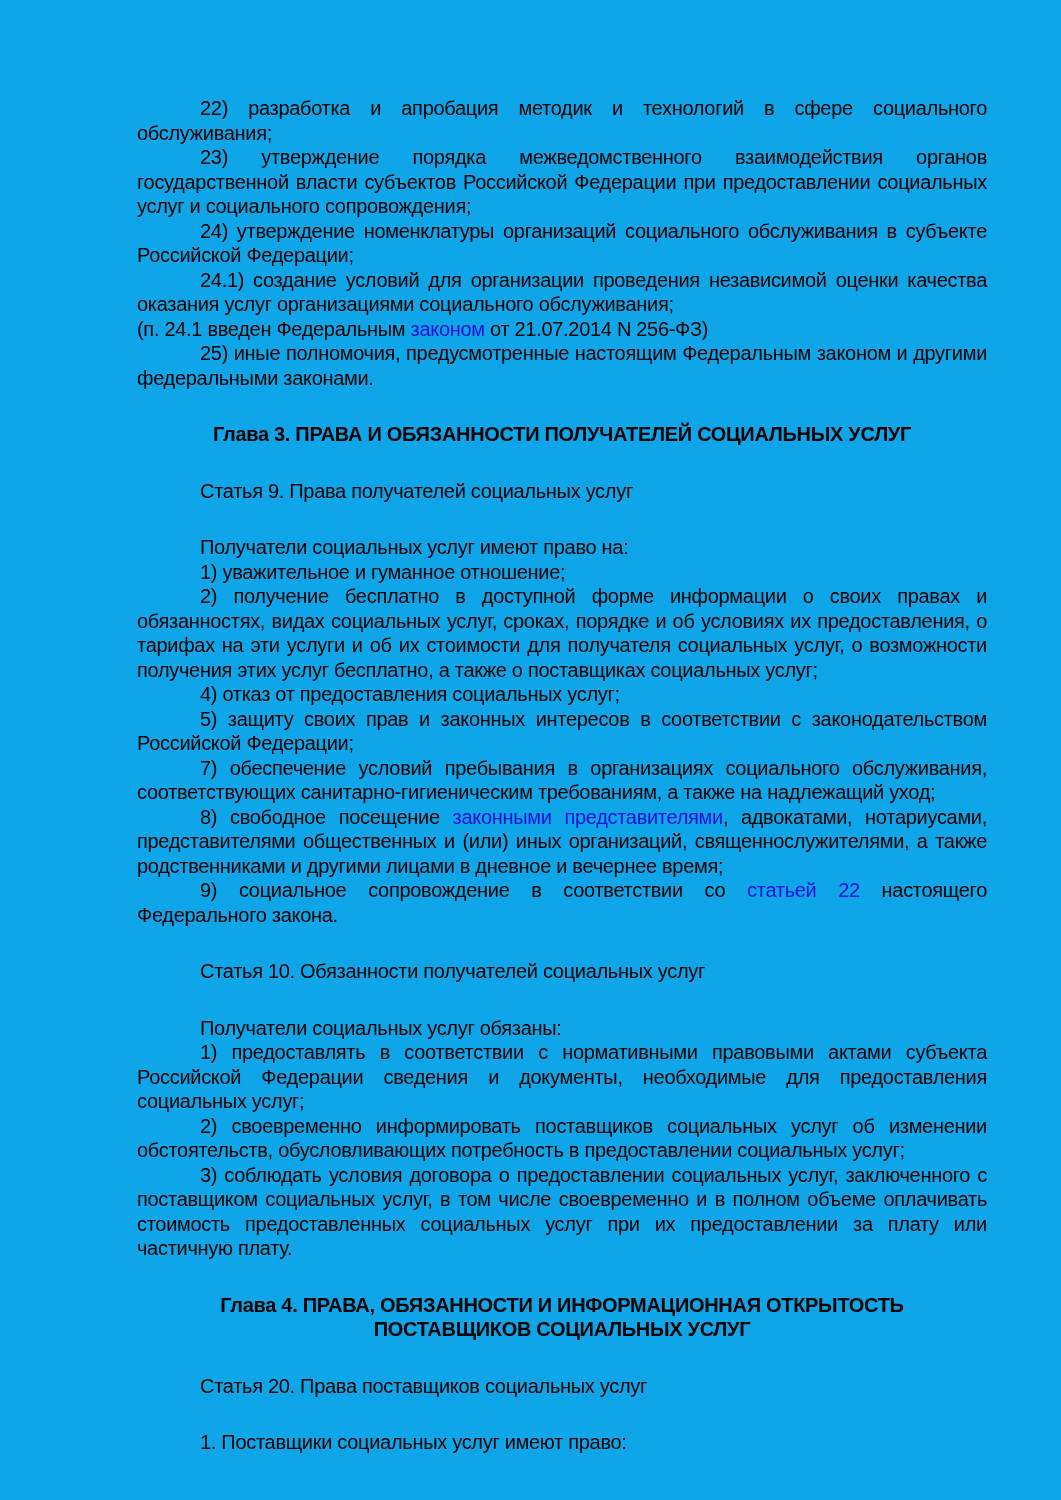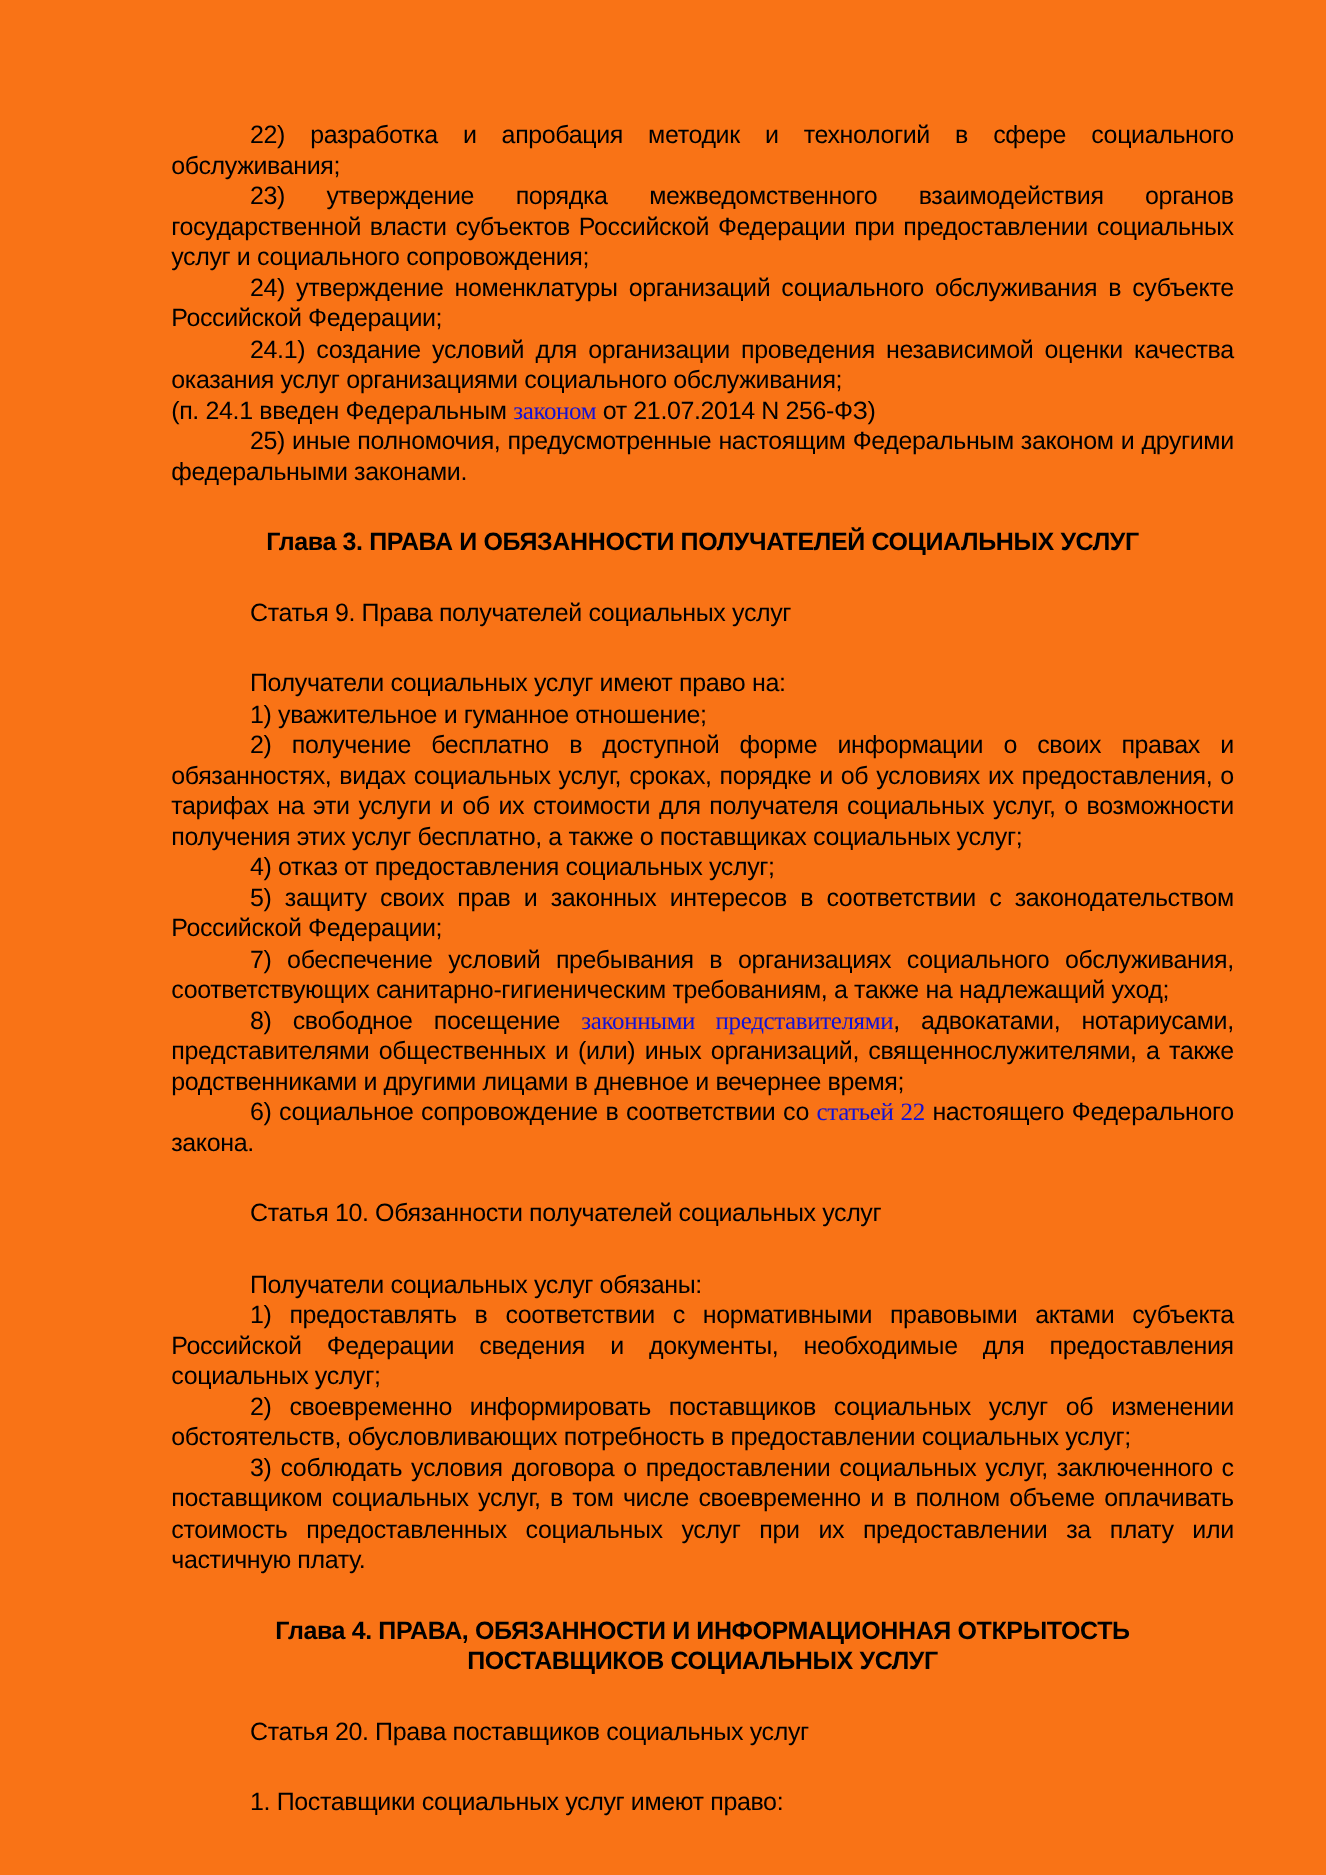--- a/index.html
+++ b/index.html
@@ -9,21 +9,21 @@
   }
   body {
     width: 1061px;
     height: 1500px;
     overflow: hidden;
   }
   .page {
     box-sizing: border-box;
     width: 1061px;
     height: 1500px;
-    background: #f97316;
+    background: #0ea5e9;
     padding: 96px 74px 0 137px;
   }
   .para {
     margin: 0;
     font-family: "Liberation Sans", "DejaVu Sans", sans-serif;
     font-size: 20px;
     line-height: 24.5px;
     letter-spacing: -0.3px;
     color: #000000;
     text-align: justify;
@@ -39,21 +39,20 @@
   .para.note {
     text-align: left;
     text-indent: 0;
   }
   .para.space-before {
     margin-top: 32px;
   }
   .doc-link {
     cursor: pointer;
     text-decoration: none;
-    font-family: Liberation Serif, serif;
   }
 </style>
 </head>
 <body>
 
 <div class="page">
   <div class="doc-body">
       <p class="para body indent"><span>22) разработка и апробация методик и технологий в сфере социального обслуживания;</span></p>
       <p class="para body indent"><span>23) утверждение порядка межведомственного взаимодействия органов государственной власти субъектов Российской Федерации при предоставлении социальных услуг и социального сопровождения;</span></p>
       <p class="para body indent"><span>24) утверждение номенклатуры организаций социального обслуживания в субъекте Российской Федерации;</span></p>
@@ -62,21 +61,21 @@
       <p class="para body indent"><span>25) иные полномочия, предусмотренные настоящим Федеральным законом и другими федеральными законами.</span></p>
       <p class="para heading space-before"><span>Глава 3. ПРАВА И ОБЯЗАННОСТИ ПОЛУЧАТЕЛЕЙ СОЦИАЛЬНЫХ УСЛУГ</span></p>
       <p class="para body indent space-before"><span>Статья 9. Права получателей социальных услуг</span></p>
       <p class="para body indent space-before"><span>Получатели социальных услуг имеют право на:</span></p>
       <p class="para body indent"><span>1) уважительное и гуманное отношение;</span></p>
       <p class="para body indent"><span>2) получение бесплатно в доступной форме информации о своих правах и обязанностях, видах социальных услуг, сроках, порядке и об условиях их предоставления, о тарифах на эти услуги и об их стоимости для получателя социальных услуг, о возможности получения этих услуг бесплатно, а также о поставщиках социальных услуг;</span></p>
       <p class="para body indent"><span>4) отказ от предоставления социальных услуг;</span></p>
       <p class="para body indent"><span>5) защиту своих прав и законных интересов в соответствии с законодательством Российской Федерации;</span></p>
       <p class="para body indent"><span>7) обеспечение условий пребывания в организациях социального обслуживания, соответствующих санитарно-гигиеническим требованиям, а также на надлежащий уход;</span></p>
       <p class="para body indent"><span>8) свободное посещение </span><span class="doc-link" style="color: rgb(18, 18, 214);">законными представителями</span><span>, адвокатами, нотариусами, представителями общественных и (или) иных организаций, священнослужителями, а также родственниками и другими лицами в дневное и вечернее время;</span></p>
-      <p class="para body indent"><span>6) социальное сопровождение в соответствии со </span><span class="doc-link" style="color: rgb(18, 18, 214);">статьей 22</span><span> настоящего Федерального закона.</span></p>
+      <p class="para body indent"><span>9) социальное сопровождение в соответствии со </span><span class="doc-link" style="color: rgb(18, 18, 214);">статьей 22</span><span> настоящего Федерального закона.</span></p>
       <p class="para body indent space-before"><span>Статья 10. Обязанности получателей социальных услуг</span></p>
       <p class="para body indent space-before"><span>Получатели социальных услуг обязаны:</span></p>
       <p class="para body indent"><span>1) предоставлять в соответствии с нормативными правовыми актами субъекта Российской Федерации сведения и документы, необходимые для предоставления социальных услуг;</span></p>
       <p class="para body indent"><span>2) своевременно информировать поставщиков социальных услуг об изменении обстоятельств, обусловливающих потребность в предоставлении социальных услуг;</span></p>
       <p class="para body indent"><span>3) соблюдать условия договора о предоставлении социальных услуг, заключенного с поставщиком социальных услуг, в том числе своевременно и в полном объеме оплачивать стоимость предоставленных социальных услуг при их предоставлении за плату или частичную плату.</span></p>
       <p class="para heading space-before"><span>Глава 4. ПРАВА, ОБЯЗАННОСТИ И ИНФОРМАЦИОННАЯ ОТКРЫТОСТЬ</span></p>
       <p class="para heading"><span>ПОСТАВЩИКОВ СОЦИАЛЬНЫХ УСЛУГ</span></p>
       <p class="para body indent space-before"><span>Статья 20. Права поставщиков социальных услуг</span></p>
       <p class="para body indent space-before"><span>1. Поставщики социальных услуг имеют право:</span></p>
     </div>

